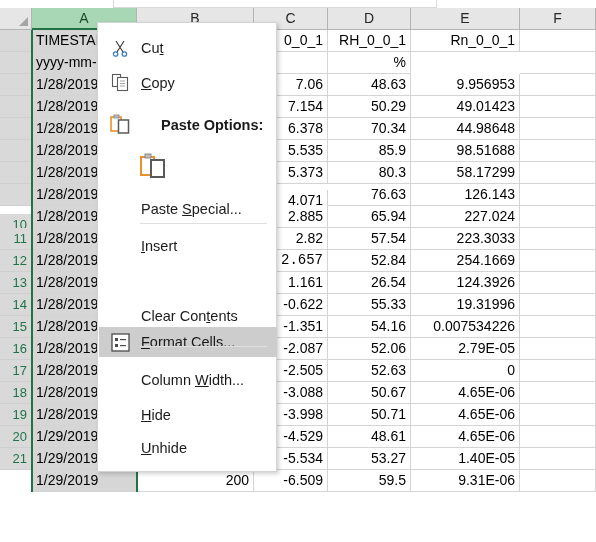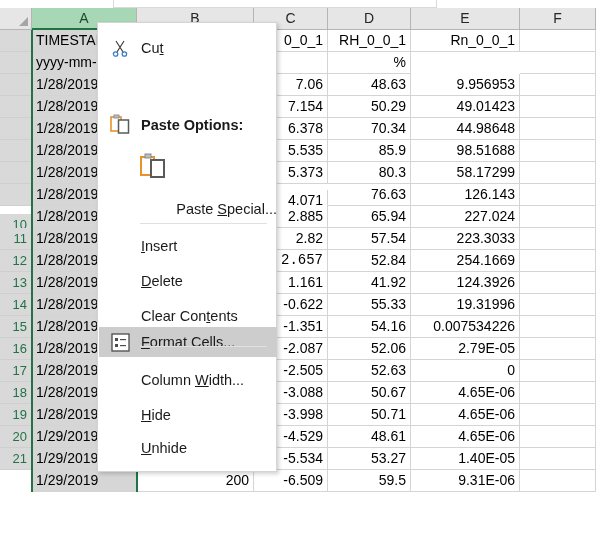--- a/index.html
+++ b/index.html
@@ -76,21 +76,21 @@
   }
   .mi{
     position:absolute;left:1px;width:178px;height:35px;
     display:flex;align-items:center;cursor:default;
   }
   .mi .ico{
     width:42px;min-width:42px;height:35px;display:flex;align-items:center;justify-content:center;
   }
   .mi .lbl{font-size:14.5px;color:#1a1a1a;white-space:nowrap;}
   .mi .lbl u{text-decoration:underline;}
-  .mi.bold .lbl{font-weight:bold;}
+  .mi.bold .lbl{font-weight:bold;margin-left:20px;}
   .mi.hl{background:#cdcdcd;}
   .mi.hl .ico{}
   .sep{position:absolute;left:42px;width:127px;height:1px;background:#e0e0e0;}
 </style>
 </head>
 <body>
 
 <div id="app">
 
   <div class="mini-toolbar"></div>
@@ -192,21 +192,21 @@
         <div class="cell num" style="left: 520px; top: 220px; width: 76px;"></div>
         <div class="cell txt selcol colA" style="left: 32px; top: 242px; width: 105px;">1/28/2019</div>
         <div class="cell num" style="left: 137px; top: 242px; width: 117px;"></div>
         <div class="cell num" style="left: 254px; top: 242px; width: 74px; font-family: Liberation Mono, monospace;">2.657</div>
         <div class="cell num" style="left: 328px; top: 242px; width: 83px;">52.84</div>
         <div class="cell num" style="left: 411px; top: 242px; width: 109px;">254.1669</div>
         <div class="cell num" style="left: 520px; top: 242px; width: 76px;"></div>
         <div class="cell txt selcol colA" style="left: 32px; top: 264px; width: 105px;">1/28/2019</div>
         <div class="cell num" style="left: 137px; top: 264px; width: 117px;"></div>
         <div class="cell num" style="left: 254px; top: 264px; width: 74px;">1.161</div>
-        <div class="cell num" style="left: 328px; top: 264px; width: 83px;">41.92</div>
+        <div class="cell num" style="left: 328px; top: 264px; width: 83px;">26.54</div>
         <div class="cell num" style="left: 411px; top: 264px; width: 109px;">124.3926</div>
         <div class="cell num" style="left: 520px; top: 264px; width: 76px;"></div>
         <div class="cell txt selcol colA" style="left: 32px; top: 286px; width: 105px;">1/28/2019</div>
         <div class="cell num" style="left: 137px; top: 286px; width: 117px;"></div>
         <div class="cell num" style="left: 254px; top: 286px; width: 74px;">-0.622</div>
         <div class="cell num" style="left: 328px; top: 286px; width: 83px;">55.33</div>
         <div class="cell num" style="left: 411px; top: 286px; width: 109px;">19.31996</div>
         <div class="cell num" style="left: 520px; top: 286px; width: 76px;"></div>
         <div class="cell txt selcol colA" style="left: 32px; top: 308px; width: 105px;">1/28/2019</div>
         <div class="cell num" style="left: 137px; top: 308px; width: 117px;"></div>
@@ -265,20 +265,30 @@
       <div class="mi" style="top: 7px; height: 35px;">
         <div class="ico">
           <svg width="18" height="18" viewBox="0 0 18 18">
             <path d="M5 2 L12 13 M13 2 L6 13" stroke="#3f3f3f" stroke-width="1.2" fill="none"></path>
             <circle cx="4.6" cy="15" r="2.2" fill="none" stroke="#3b7fc4" stroke-width="1.3"></circle>
             <circle cx="13.4" cy="15" r="2.2" fill="none" stroke="#3b7fc4" stroke-width="1.3"></circle>
           </svg>
         </div>
         <span class="lbl">Cu<u>t</u></span>
       </div>
+      <div class="mi" style="top: 42px; height: 35px;">
+        <div class="ico">
+          <svg width="19" height="19" viewBox="0 0 19 19">
+            <rect x="1.5" y="1.5" width="8" height="12" fill="#fff" stroke="#5a5a5a" stroke-width="1.1"></rect>
+            <rect x="6.5" y="4.5" width="10" height="13" fill="#fff" stroke="#5a5a5a" stroke-width="1.1"></rect>
+            <path d="M9 8h5M9 10.5h5M9 13h5" stroke="#9a9a9a" stroke-width="0.9"></path>
+          </svg>
+        </div>
+        <span class="lbl"><u>C</u>opy</span>
+      </div>
       <div class="mi bold" style="top: 84px; height: 35px;">
         <div class="ico">
           <svg width="20" height="21" viewBox="0 0 20 21">
             <rect x="1" y="3" width="10" height="14" fill="#fff" stroke="#e8912d" stroke-width="1.6"></rect>
             <rect x="4" y="1" width="5" height="3" fill="#bdbdbd" stroke="#8a8a8a" stroke-width="0.9"></rect>
             <rect x="8.5" y="6" width="10" height="13" fill="#fff" stroke="#5a5a5a" stroke-width="1.5"></rect>
           </svg>
         </div>
         <span class="lbl">Paste Options:</span>
       </div>
@@ -290,31 +300,27 @@
             <rect x="12" y="8" width="13" height="17" fill="#fff" stroke="#5a5a5a" stroke-width="2"></rect>
           </svg>
         </div>
         <div><svg width="28" height="28" viewBox="0 0 28 28">
             <rect x="2" y="5" width="13" height="18" fill="#fff" stroke="#e8912d" stroke-width="2"></rect>
             <rect x="6" y="2" width="6" height="4" fill="#bdbdbd" stroke="#8a8a8a" stroke-width="1"></rect>
             <rect x="12" y="8" width="13" height="17" fill="#fff" stroke="#5a5a5a" stroke-width="2"></rect>
           </svg></div>
         <span class="lbl"></span>
       </div>
-      <div class="mi" style="top: 168px; height: 35px; justify-content: flex-end;">
+      <div class="mi" style="top: 168px; height: 35px;">
         <div class="ico"></div>
         <span class="lbl">Paste <u>S</u>pecial...</span>
       </div>
       <div class="mi" style="top: 205px; height: 35px;">
         <div class="ico"></div>
         <span class="lbl"><u>I</u>nsert</span>
-      </div>
-      <div class="mi" style="top: 240px; height: 35px;">
-        <div class="ico"></div>
-        <span class="lbl"><u>D</u>elete</span>
       </div>
       <div class="mi" style="top: 275px; height: 35px;">
         <div class="ico"></div>
         <span class="lbl">Clear Con<u>t</u>ents</span>
       </div>
       <div class="mi hl" style="top: 304px; height: 30px;">
         <div class="ico">
           <svg width="19" height="19" viewBox="0 0 19 19">
             <rect x="1" y="1" width="17" height="17" fill="#ffffff" stroke="#4b4b4b" stroke-width="1.3"></rect>
             <rect x="4" y="5" width="3" height="3" fill="#4b4b4b"></rect>

